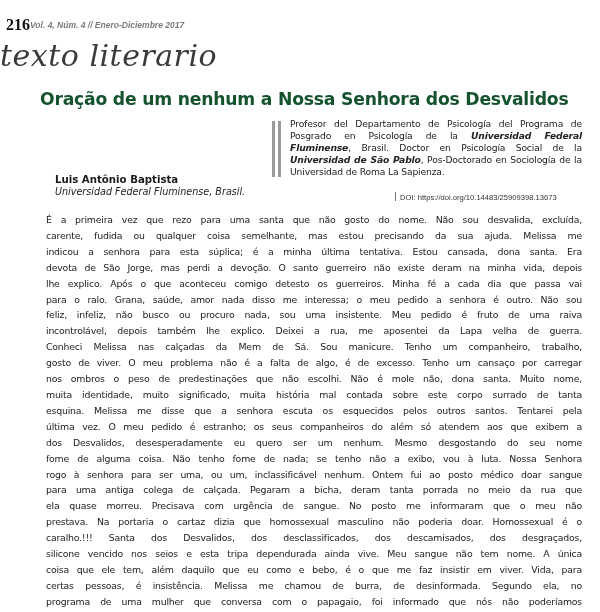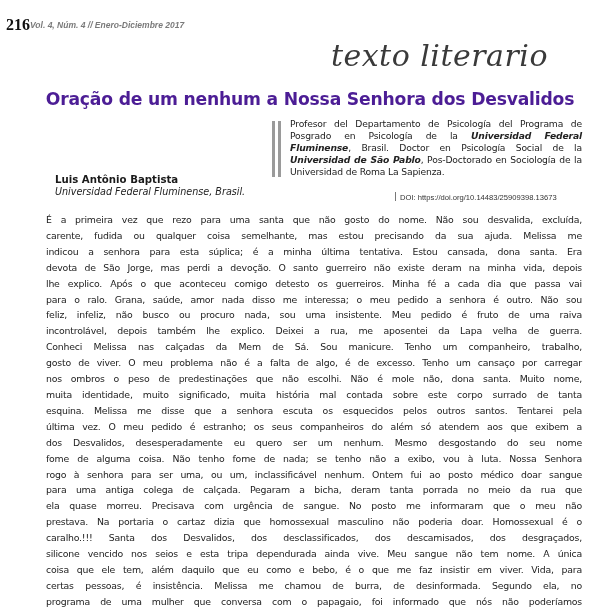--- a/index.html
+++ b/index.html
@@ -12,28 +12,28 @@
     display: flex; align-items: center; gap: 0; margin-top: 12px;
   }
   .page-num {
     font-family: "Liberation Serif", serif; font-size: 16px; font-weight: bold; color: #111;
   }
   .journal-ref {
     font-family: "Liberation Sans", sans-serif; font-size: 8.5px; font-style: italic;
     font-weight: bold; color: #7a7a7a;
   }
   .section-title {
-    position: absolute; left: 0; width: 548px; top: 38px; text-align: right;
+    position: absolute; left: 0; width: 548px; top: 38px; text-align: left;
     font-family: "DejaVu Serif", serif; font-style: italic; font-size: 30px;
     color: #3a3a3a; letter-spacing: 0.5px;
   }
   .article-title {
-    position: absolute; left: 40px; width: 540px; top: 89px; text-align: center;
+    position: absolute; left: 40px; width: 540px; top: 89px; text-align: left;
     font-family: "DejaVu Sans", sans-serif; font-weight: bold; font-size: 17.2px;
-    color: #4c1d95; letter-spacing: -0.2px;
+    color: #14532d; letter-spacing: -0.2px;
   }
   .author-block {
     position: absolute; left: 55px; top: 138px; width: 210px;
   }
   .author-name {
     font-family: "DejaVu Sans", sans-serif; font-weight: bold; font-size: 10.2px; color: #1a1a1a; margin-top: 36px;
   }
   .author-affil {
     font-family: "DejaVu Sans", sans-serif; font-style: italic; font-size: 9.6px; color: #222;
     margin-top: 1px; white-space: nowrap;

